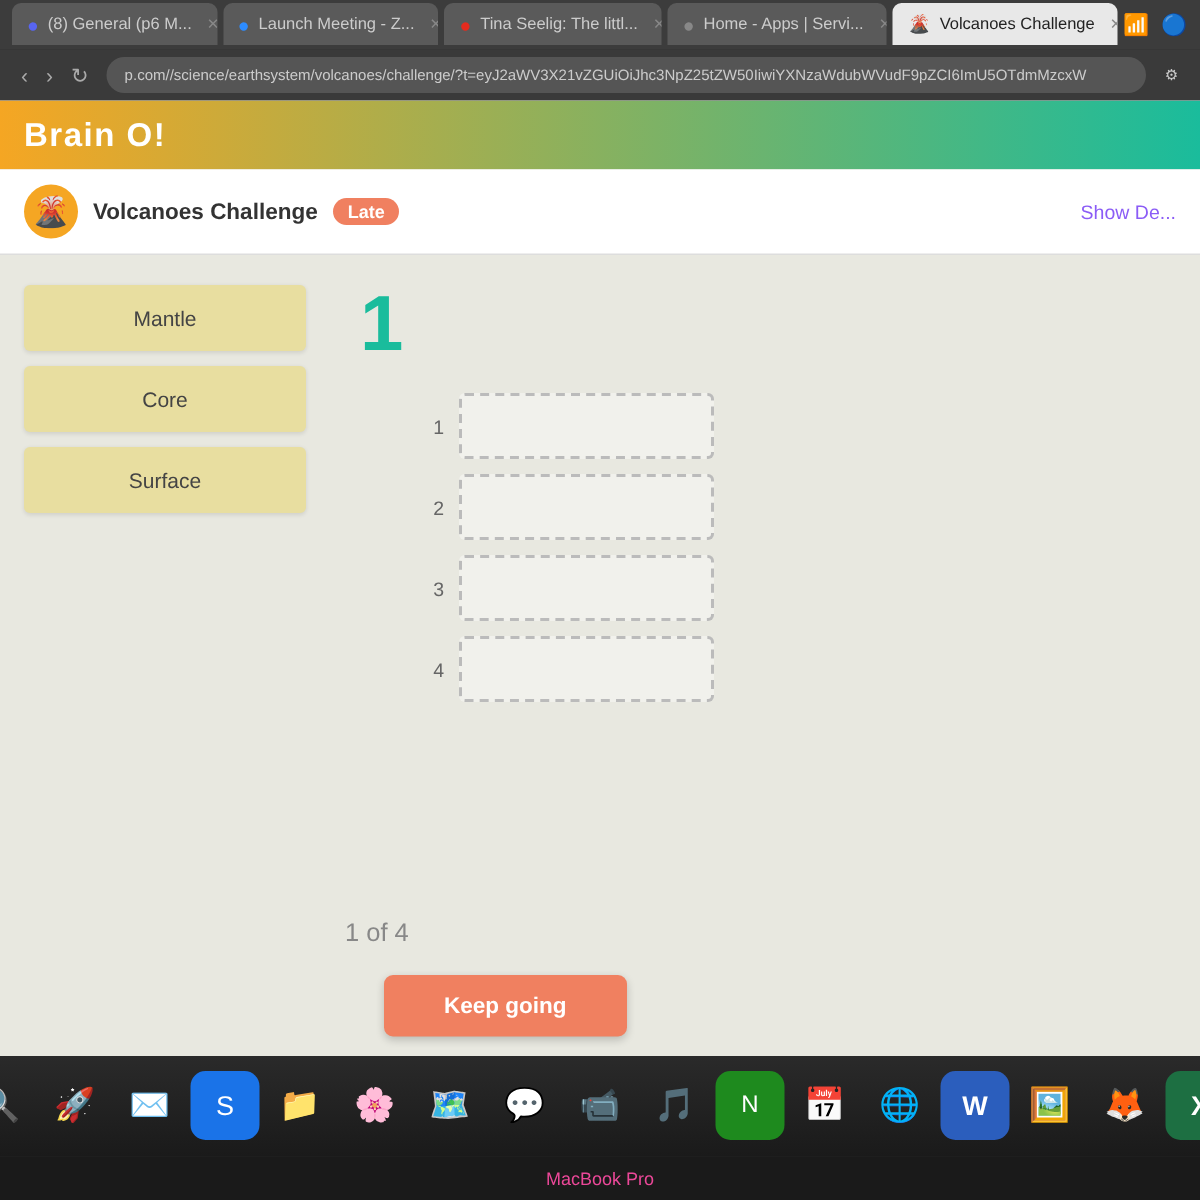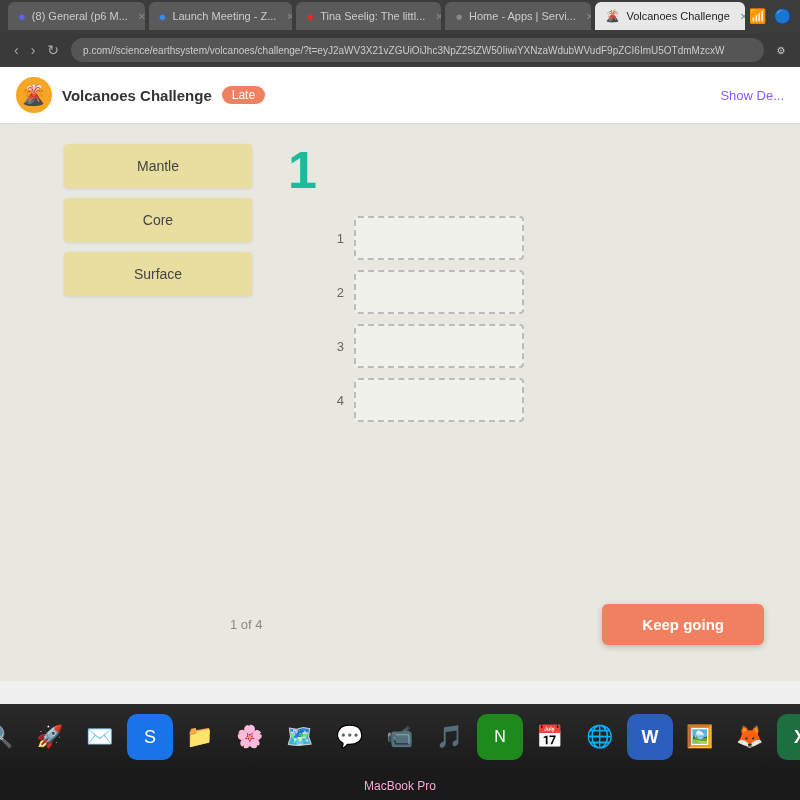--- a/index.html
+++ b/index.html
@@ -163,21 +163,21 @@
       font-weight: 600;
       color: #333;
     }
 
     .late-badge {
       background: #f08060;
       color: white;
       border-radius: 12px;
       padding: 2px 10px;
       font-size: 12px;
-      font-weight: 400;
+      font-weight: 700;
     }
 
     .show-details {
       margin-left: auto;
       color: #8b5cf6;
       font-size: 13px;
       cursor: pointer;
     }
 
     
@@ -187,21 +187,20 @@
       padding: 10px 0;
     }
 
     
     .sidebar-items {
       width: 220px;
       padding: 10px 16px;
       display: flex;
       flex-direction: column;
       gap: 10px;
-      margin-left: 48px;
     }
 
     .drag-item {
       background: #e8dea0;
       border: none;
       border-radius: 4px;
       padding: 14px 16px;
       font-size: 14px;
       font-weight: 500;
       color: #444;
@@ -264,21 +263,21 @@
       width: 170px;
       height: 44px;
       border: 2px dashed #bbb;
       border-radius: 4px;
       background: rgba(255,255,255,0.4);
     }
 
     
     .bottom-bar {
       display: flex;
-      justify-content: flex-end;
+      justify-content: flex-start;
       padding: 16px;
       margin-top: auto;
     }
 
     .keep-going-btn {
       background: #f08060;
       color: white;
       border: none;
       border-radius: 6px;
       padding: 12px 40px;
@@ -310,21 +309,21 @@
       cursor: pointer;
       flex-shrink: 0;
     }
 
     .macbook-label {
       height: 30px;
       background: #1a1a1a;
       display: flex;
       align-items: center;
       justify-content: center;
-      color: #f9a8d4;
+      color: #ec4899;
       font-size: 12px;
     }
   </style>
 </head>
 <body>
 
 <div style="background:#2c2c2c; height:800px; display:flex; flex-direction:column;">
 
   <div class="tab-bar">
     <div class="tab">
@@ -368,20 +367,23 @@
     <div class="url-field">
       <span style="font-size:10px; color:#ccc;">p.com//science/earthsystem/volcanoes/challenge/?t=eyJ2aWV3X21vZGUiOiJhc3NpZ25tZW50IiwiYXNzaWdubWVudF9pZCI6ImU5OTdmMzcxW</span>
     </div>
     <div class="browser-icons">
       <div class="browser-icon">⚙</div>
     </div>
   </div>
 
   <div class="page-wrapper">
 
+    <div class="site-header">
+      <span class="site-title">Brain O!</span>
+    </div>
 
     <div class="content-area">
 
       <div class="challenge-header">
         <div class="challenge-avatar">
           <span style="font-size:20px;">🌋</span>
         </div>
         <span class="challenge-title">Volcanoes Challenge</span>
         <span class="late-badge">Late</span>
         <span class="show-details">Show De...</span>
@@ -424,21 +426,21 @@
               <div class="drop-zone"></div>
             </div>
           </div>
 
           <div class="bottom-bar">
             <button class="keep-going-btn">Keep going</button>
           </div>
         </div>
       </div>
 
-      <div style="position:absolute; bottom:72px; left:230px; font-size:13px; color:#888;">1 of 4</div>
+      <div style="position:absolute; bottom:72px; left:230px; font-size:17px; color:#888;">1 of 4</div>
 
     </div>
   </div>
 
   <div class="macos-dock-bar">
     <div class="dock-item">🔍</div>
     <div class="dock-item">🚀</div>
     <div class="dock-item">✉️</div>
     <div class="dock-item" style="background:#1a73e8; color:white; font-size:18px;">S</div>
     <div class="dock-item">📁</div>

